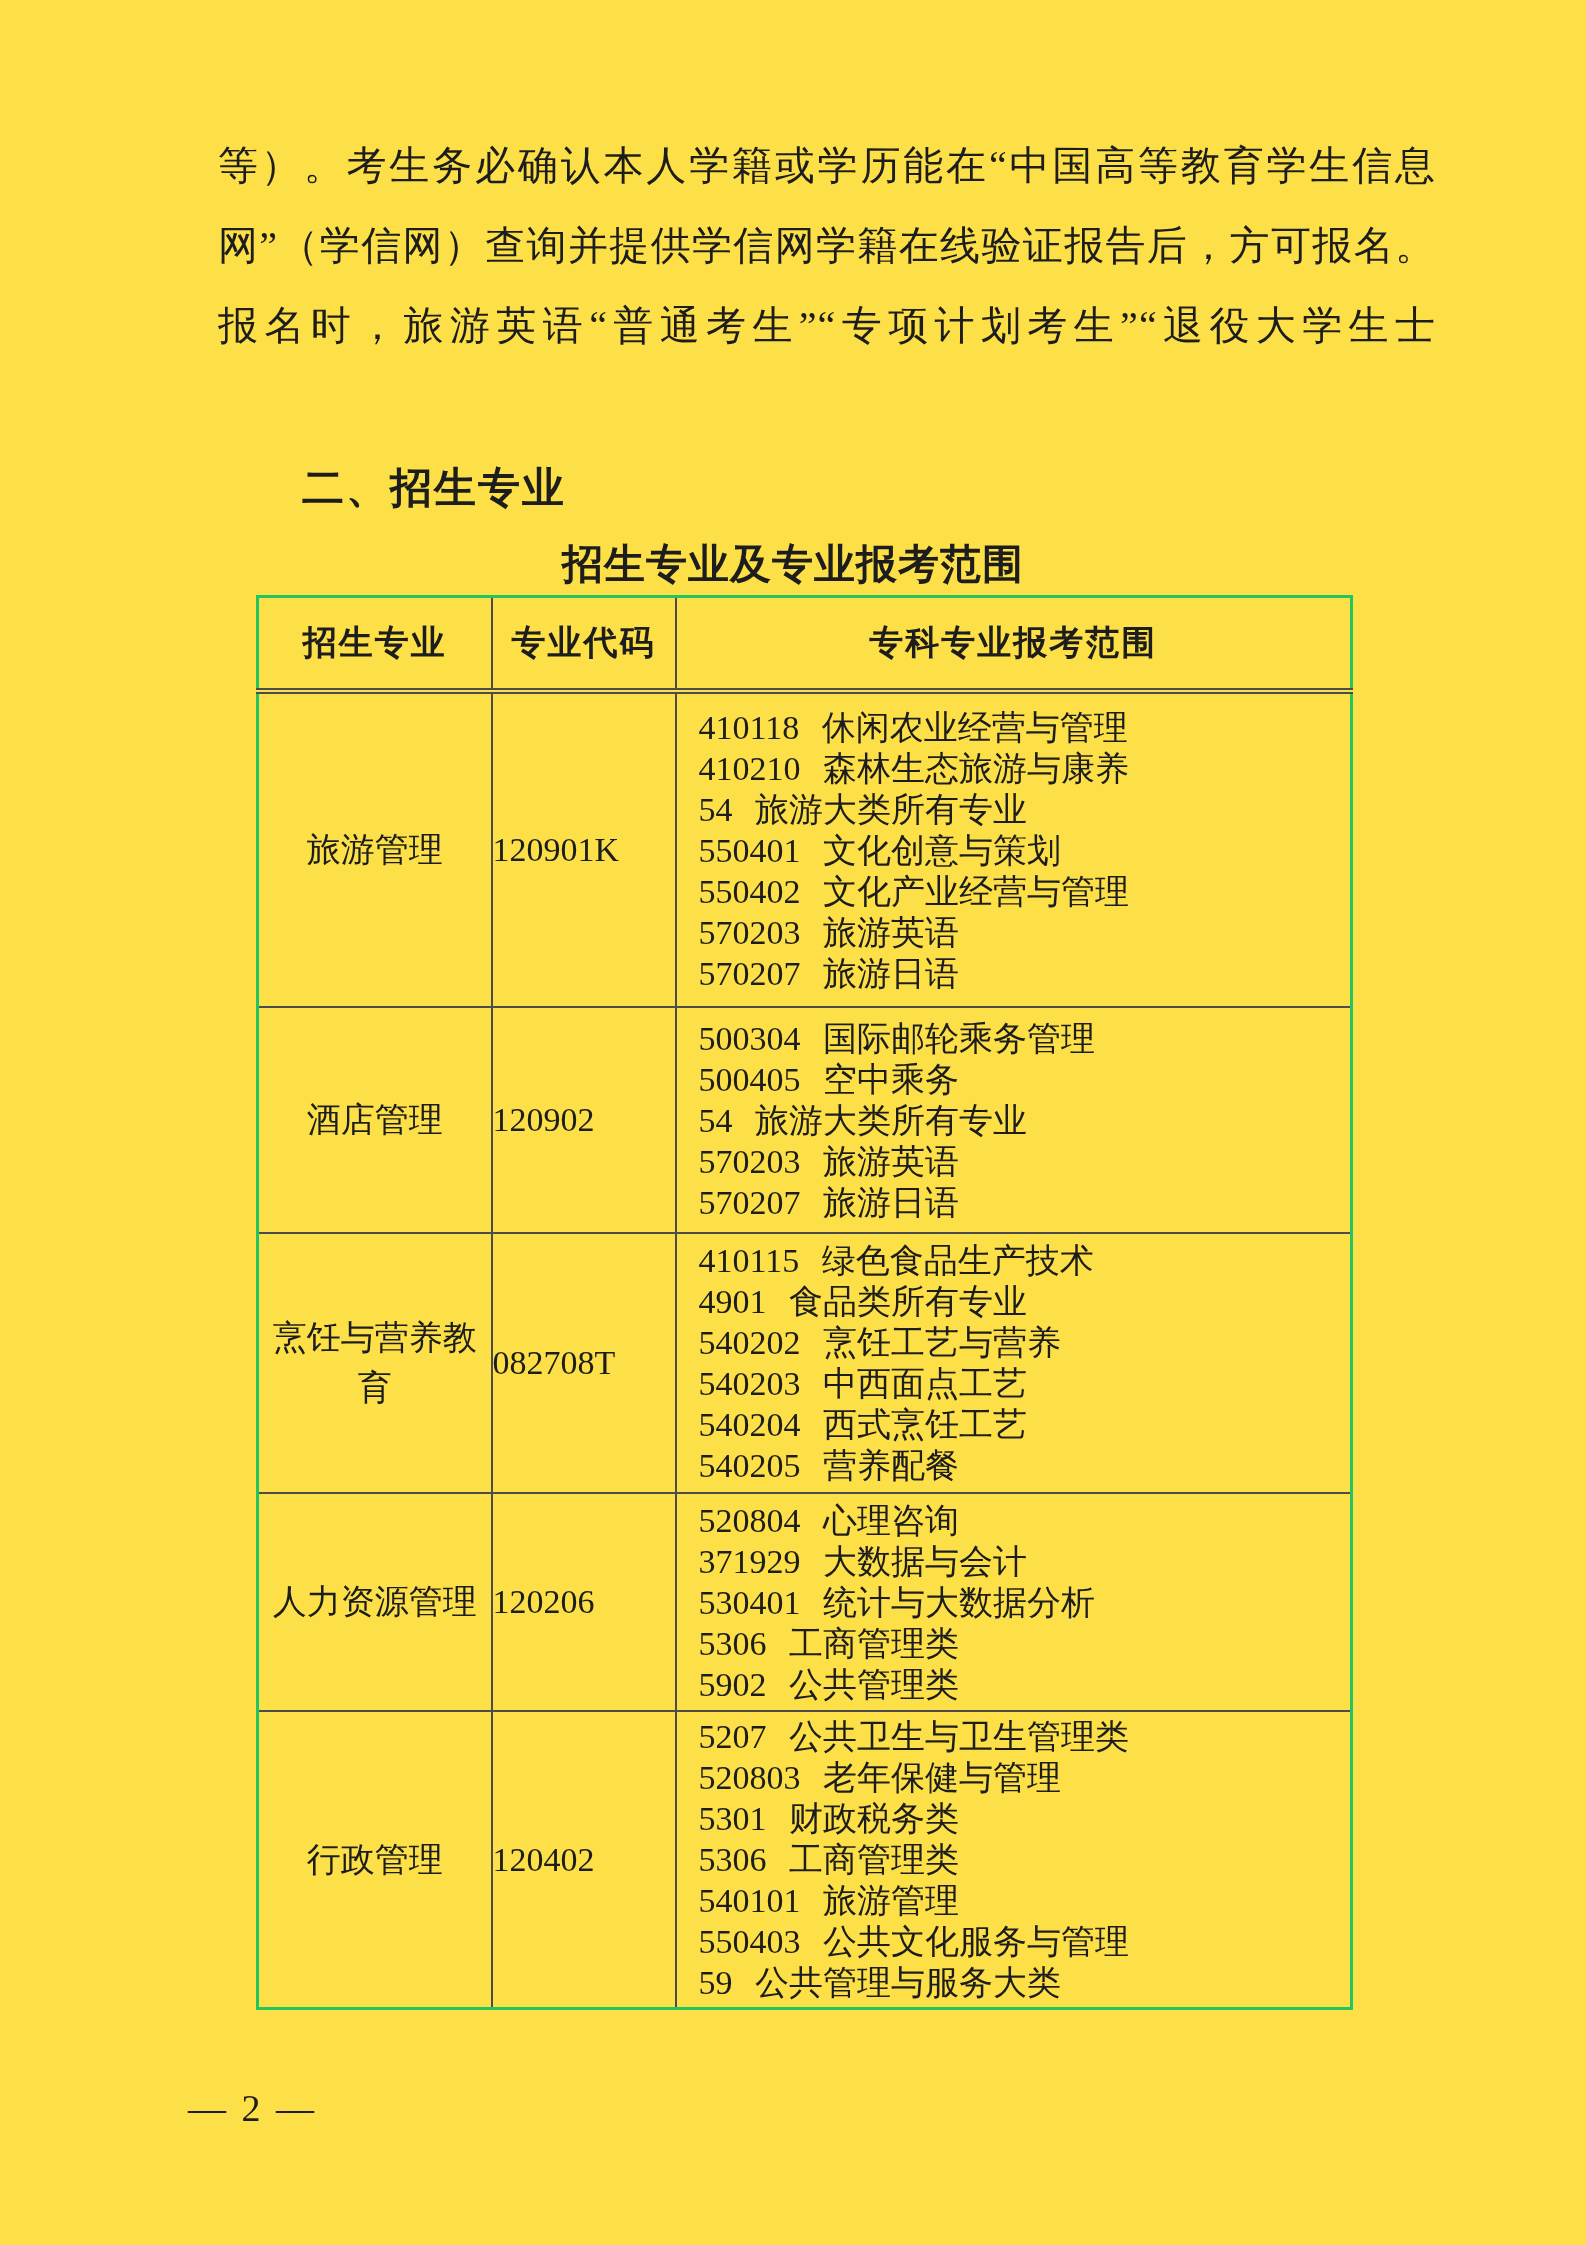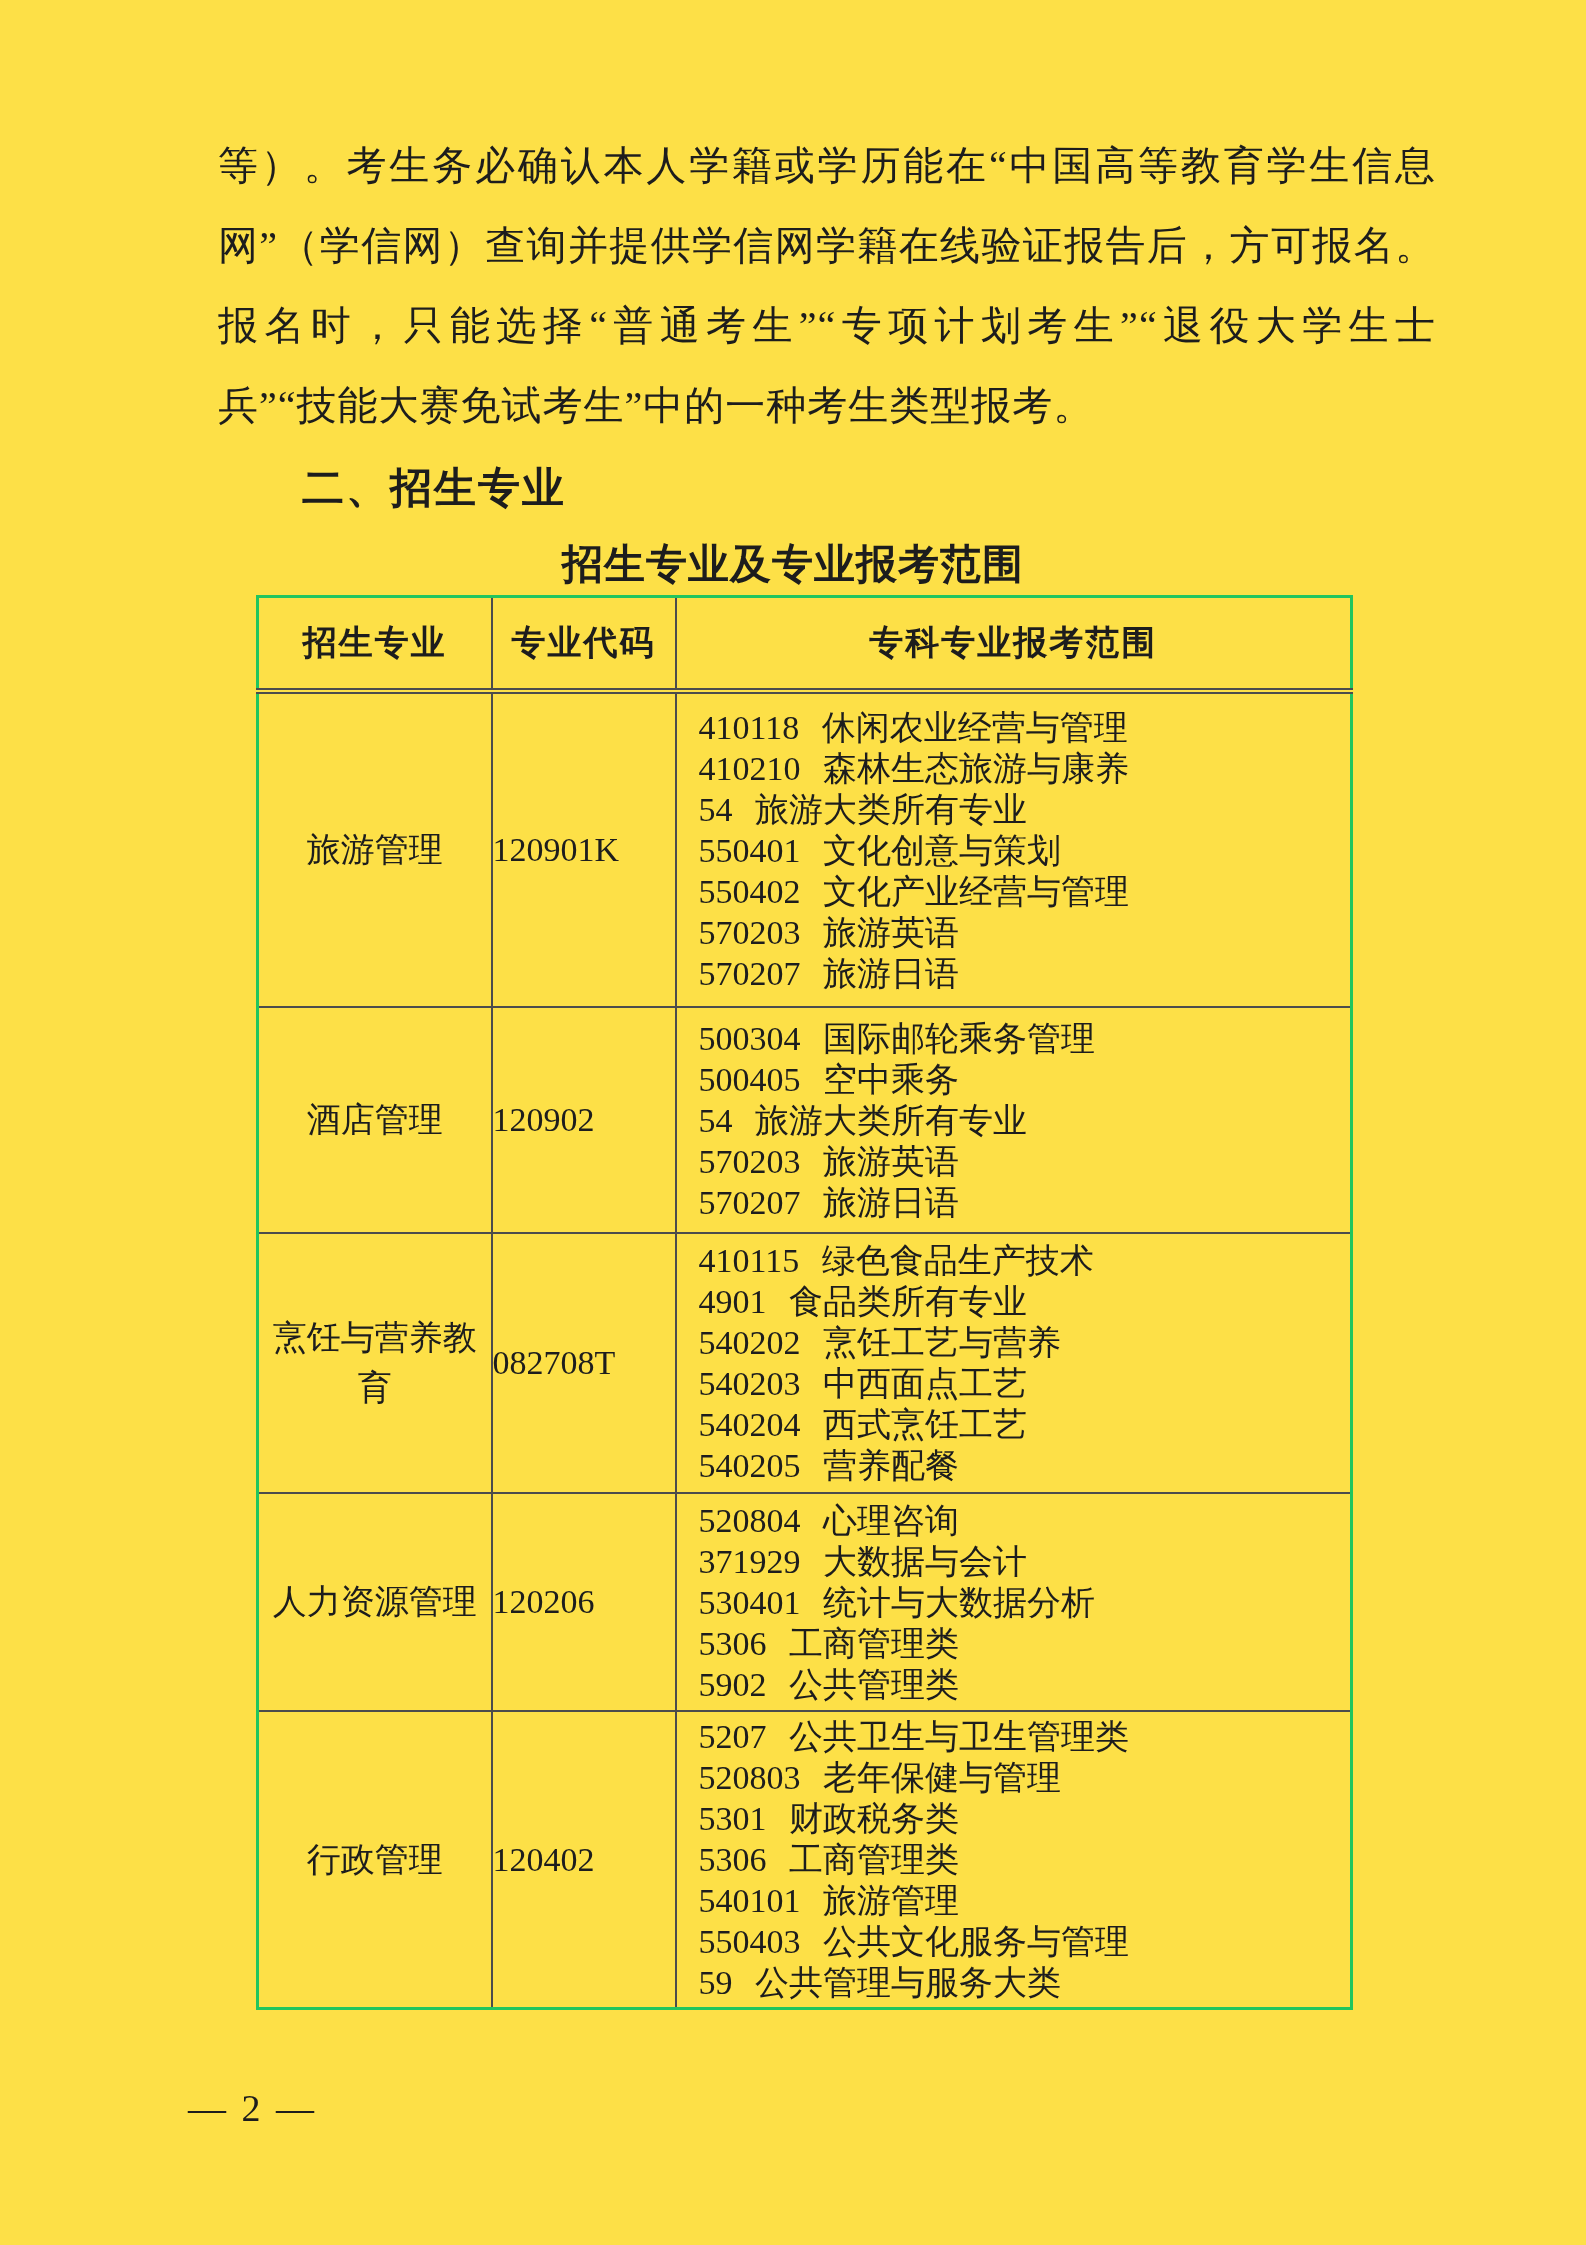--- a/index.html
+++ b/index.html
@@ -123,22 +123,21 @@
   }
 </style>
 </head>
 <body>
 
 <div class="page">
 
   <div class="para">
     <div class="para-line justify">等）。考生务必确认本人学籍或学历能在“中国高等教育学生信息</div>
     <div class="para-line justify">网”（学信网）查询并提供学信网学籍在线验证报告后，方可报名。</div>
-    <div class="para-line justify">报名时，只能选择“普通考生”“专项计划考生”“退役大学生士</div>
-    <div class="para-line last">兵”“技能大赛免试考生”中的一种考生类型报考。</div>
+    <div class="para-line justify">报名时，旅游英语“普通考生”“专项计划考生”“退役大学生士</div>
   </div>
 
   <div class="heading">二、招生专业</div>
 
   <div class="table-title">招生专业及专业报考范围</div>
 
   <table class="majors">
     <colgroup>
       <col style="width:234px">
       <col style="width:184px">

